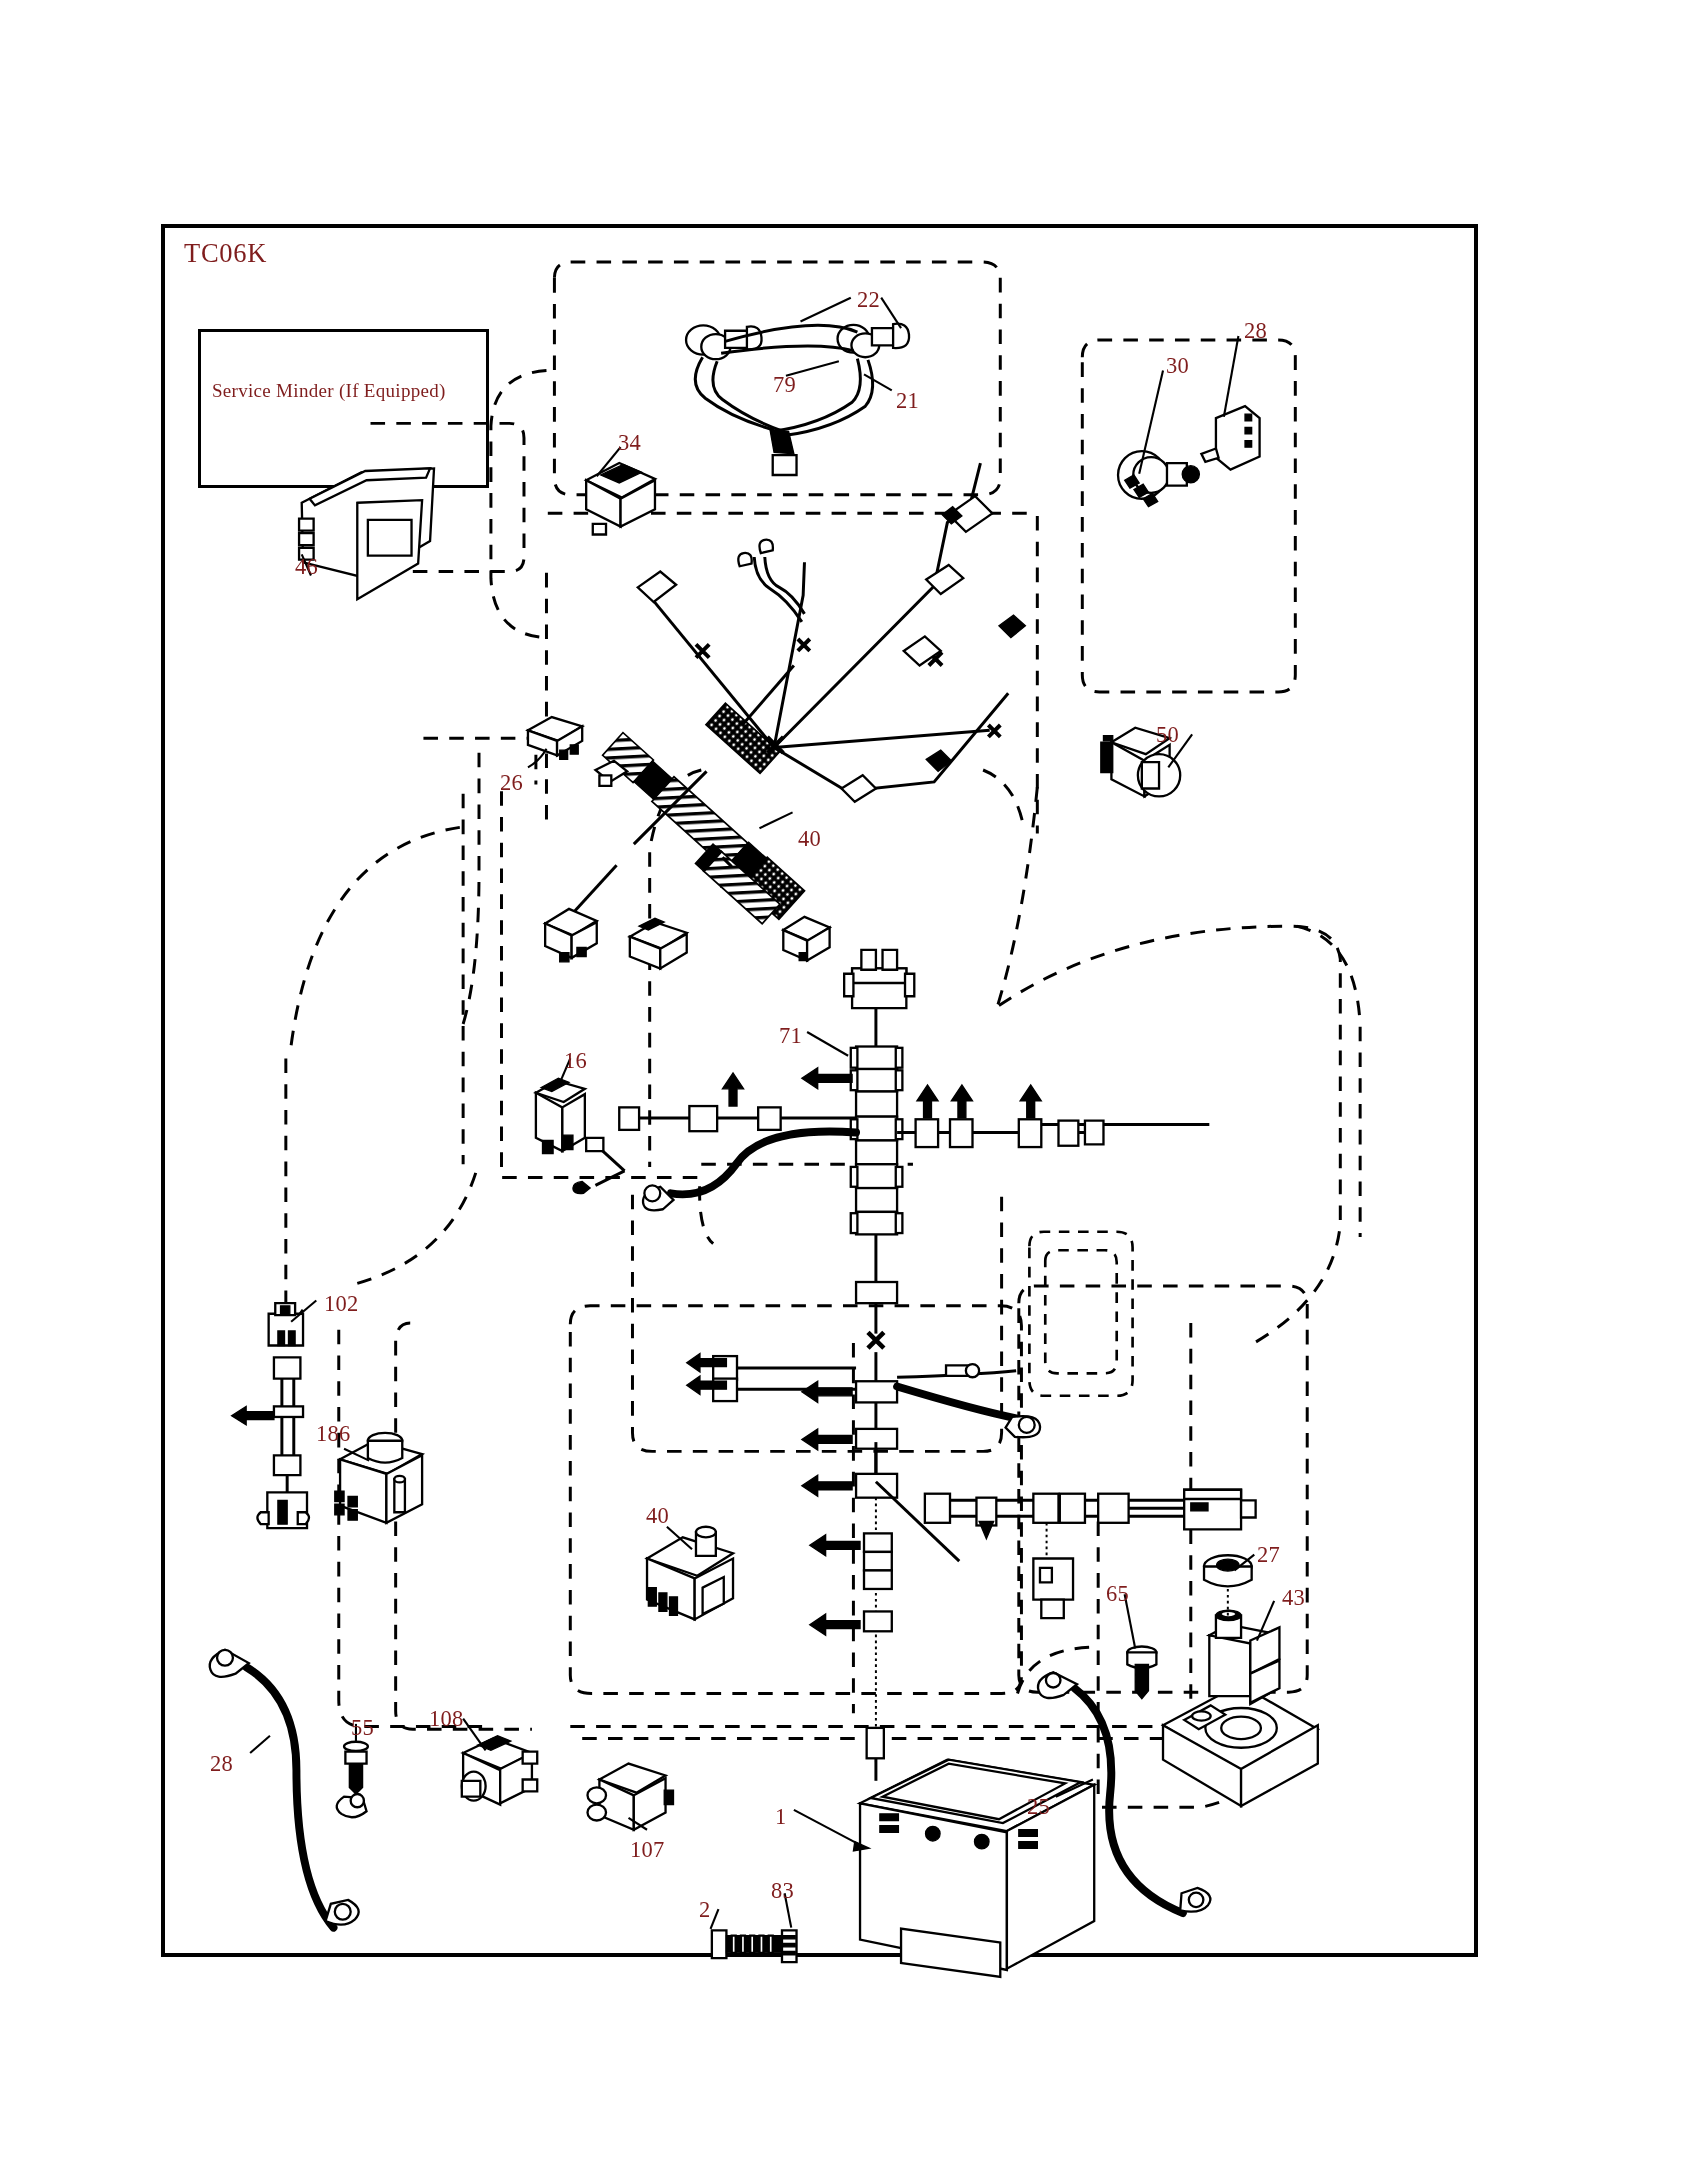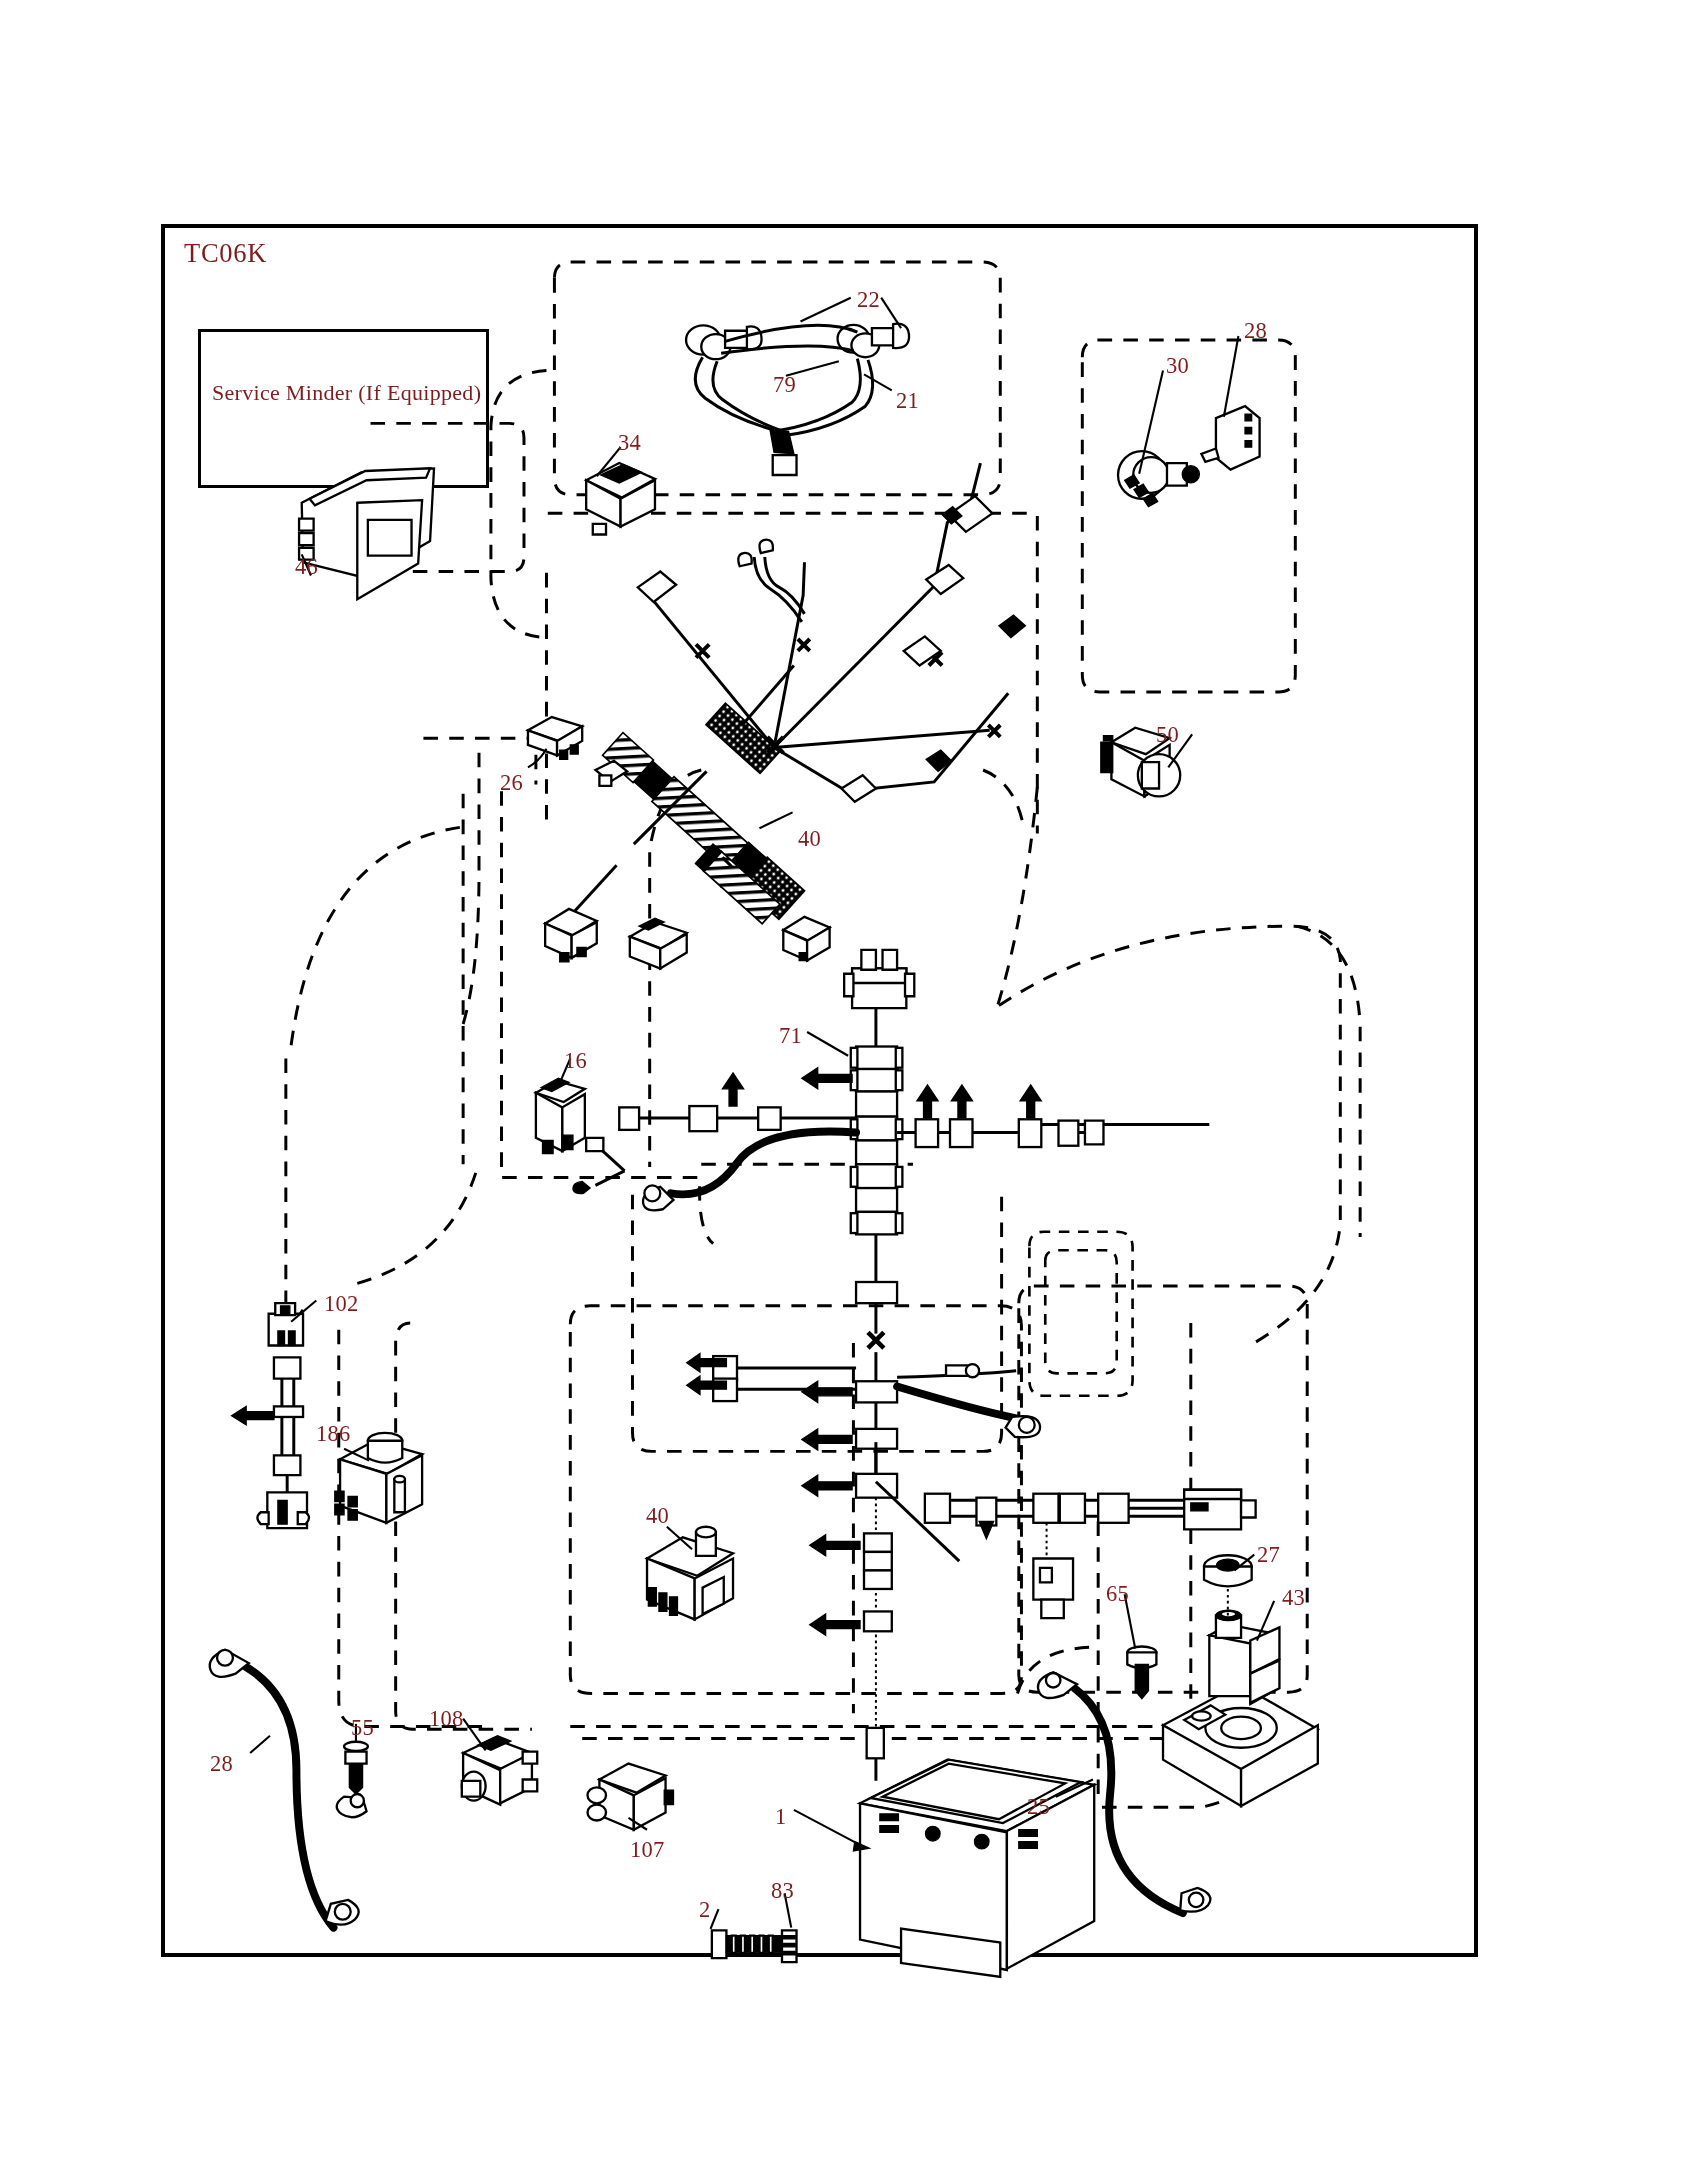--- a/index.html
+++ b/index.html
@@ -8,21 +8,21 @@
        font-family:"Liberation Sans",sans-serif;color:#000;}
   #sheet{position:absolute;left:0;top:0;width:1687px;height:2183px;overflow:hidden;background:#fff;}
   #frame{position:absolute;left:161px;top:224px;width:1317px;height:1733px;
          border:4.6px solid #000;box-sizing:border-box;background:#fff;}
   #svgroot{position:absolute;left:0;top:0;width:1687px;height:2183px;}
   .callout{position:absolute;font-family:Liberation Serif, serif;
            font-size:22.5px;font-weight:400;letter-spacing:0.3px;white-space:nowrap;color:#7f1d1d;}
   #model-code{position:absolute;left:184px;top:238px;font-size:26.5px;letter-spacing:0.7px;}
   #inset-box{position:absolute;left:198px;top:329px;width:291px;height:159px;
              border:3.3px solid #000;box-sizing:border-box;background:#fff;}
-  #inset-title{position:absolute;left:212px;top:380px;font-size:22px;}
+  #inset-title{position:absolute;left:212px;top:380px;font-size:19px;}
   #footer{position:absolute;left:0;top:2024px;width:1687px;text-align:center;
           font-family:"Liberation Serif",serif;font-size:44px;font-weight:700;}
 </style>
 </head>
 <body>
 
 <div id="sheet">
 
   <div id="frame"></div>
 

